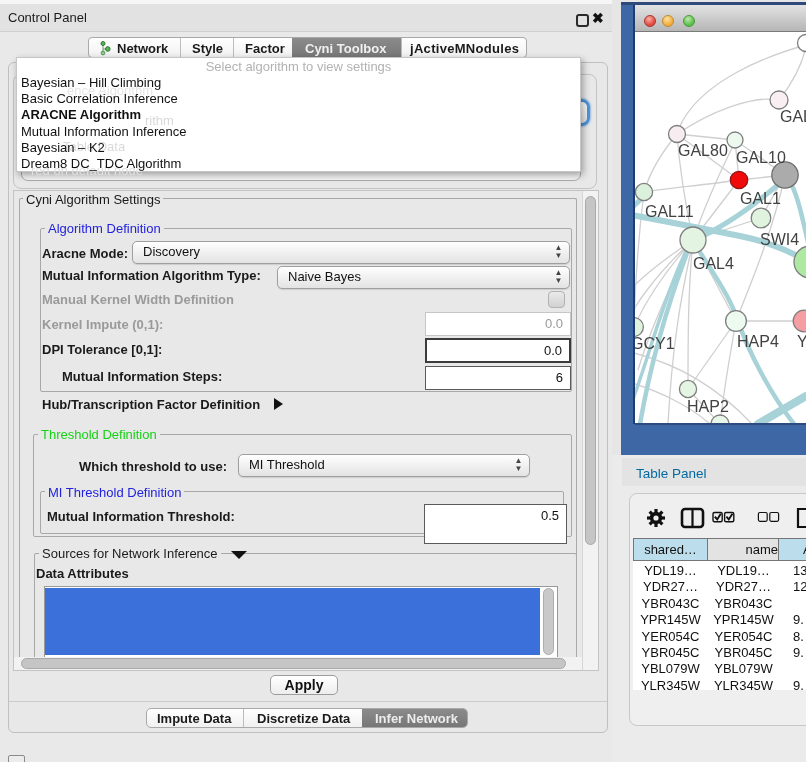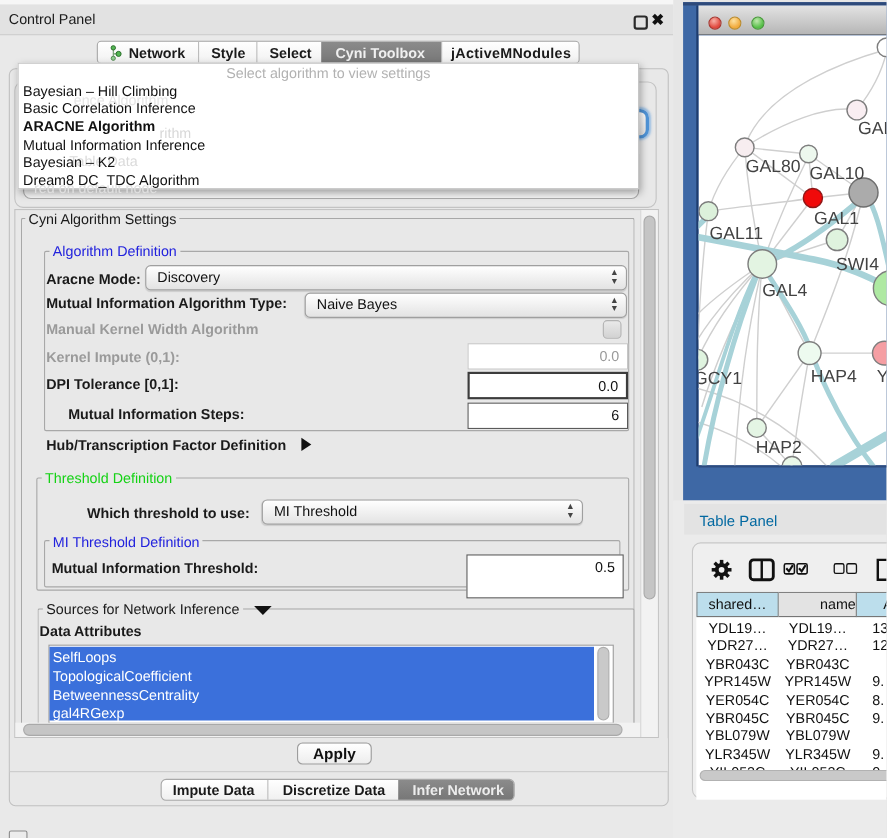--- a/index.html
+++ b/index.html
@@ -38,21 +38,21 @@
 
 <div class="abs" style="left:88px;top:37px;width:439px;height:21px;border:1px solid #a9a9a9;border-radius:4px;background:linear-gradient(#ffffff,#f1f1f1);overflow:hidden;">
 
   <div class="abs" style="left:91px;top:0;width:1px;height:21px;background:#bcbcbc;"></div>
   <div class="abs" style="left:144px;top:0;width:1px;height:21px;background:#bcbcbc;"></div>
   <div class="abs" style="left:312px;top:0;width:1px;height:21px;background:#bcbcbc;"></div>
 
   <div class="abs" style="left:203px;top:0;width:109px;height:21px;background:linear-gradient(#8b8b8b,#757575);"></div>
   <div class="abs b13" style="left:28px;top:3px;">Network</div>
   <div class="abs b13" style="left:103px;top:3px;">Style</div>
-  <div class="abs b13" style="left:156px;top:3px;">Select</div>
+  <div class="abs b13" style="left:156px;top:3px;">Factor</div>
   <div class="abs b13" style="left:216px;top:3px;color:#f0f0f0;">Cyni Toolbox</div>
   <div class="abs b13" style="left:321px;top:3px;letter-spacing:0.3px;">jActiveMNodules</div>
 
   <svg class="abs" style="left:11px;top:2px;" width="14" height="16" viewBox="0 0 14 16">
     <path d="M3 3.5 L3 13.5 M3 9 L7.5 9" stroke="#6e9e6e" stroke-width="1" fill="none"></path>
     <circle cx="3" cy="3.5" r="2" fill="#53b553" stroke="#2a6e2a" stroke-width="0.9"></circle>
     <circle cx="7.8" cy="9" r="2.3" fill="#53b553" stroke="#2a6e2a" stroke-width="0.9"></circle>
     <circle cx="3" cy="13" r="1.9" fill="#8fce8f" stroke="#578a57" stroke-width="0.9"></circle>
   </svg>
 </div>
@@ -72,21 +72,21 @@
 
 <div class="grp" style="left:40px;top:228px;width:532px;height:164px;"></div>
 <div class="grplbl" style="left:45px;top:221px;color:#2222dd;">Algorithm Definition</div>
 
 <div class="abs b13" style="left:42px;top:246px;">Aracne Mode:</div>
 <div class="combo" style="left:132px;top:241px;width:438px;height:23px;">Discovery<span class="arr">▲<br>▼</span></div>
 
 <div class="abs b13" style="left:42px;top:268px;">Mutual Information Algorithm Type:</div>
 <div class="combo" style="left:277px;top:266px;width:293px;height:23px;">Naive Bayes<span class="arr">▲<br>▼</span></div>
 
-<div class="abs b13 gray" style="left:42px;top:292px;">Manual Kernel Width Algorithm</div>
+<div class="abs b13 gray" style="left:42px;top:292px;">Manual Kernel Width Definition</div>
 <div class="abs" style="left:548px;top:291px;width:17px;height:17px;background:linear-gradient(#e9e9e9,#d2d2d2);border:1px solid #b2b2b2;border-radius:4px;"></div>
 
 <div class="abs b13 gray" style="left:42px;top:317px;">Kernel Impute (0,1):</div>
 <div class="field" style="left:425px;top:312px;width:146px;height:24px;line-height:22px;color:#9a9a9a;border-color:#c6c6c6;">0.0</div>
 
 <div class="abs b13" style="left:42px;top:342px;">DPI Tolerance [0,1]:</div>
 <div class="field" style="left:425px;top:338px;width:146px;height:25px;line-height:21px;border:2px solid #3c3c3c;">0.0</div>
 
 <div class="abs b13" style="left:42px;top:369px;padding-left:20px;">Mutual Information Steps:</div>
 <div class="field" style="left:425px;top:366px;width:146px;height:24px;line-height:22px;border:1px solid #5a5a5a;">6</div>
@@ -107,21 +107,20 @@
 <div class="field" style="left:424px;top:504px;width:143px;height:40px;line-height:22px;border:1px solid #5a5a5a;">0.5</div>
 
 <div class="grp" style="left:34px;top:553px;width:543px;height:114px;border-bottom:none;"></div>
 <div class="grplbl" style="left:39px;top:546px;color:#1a1a1a;">Sources for Network Inference</div>
 <div class="abs" style="left:231px;top:551px;width:0;height:0;border-top:8px solid #111;border-left:8px solid transparent;border-right:8px solid transparent;"></div>
 
 <div class="abs b13" style="left:36px;top:566px;">Data Attributes</div>
 
 <div class="abs" style="left:44px;top:586px;width:514px;height:72px;background:#fff;border:1px solid #999;">
   <div class="abs" style="left:0;top:1px;width:495px;height:67px;background:#3b70db;"></div>
-  <div class="abs" style="left:3px;top:2px;font-size:13px;color:#fff;line-height:17.1px;">SelfLoops<br>TopologicalCoefficient<br>BetweennessCentrality<br>gal4RGexp</div>
   <div class="abs" style="left:497px;top:1px;width:13px;height:68px;background:#fdfdfd;">
     <div class="abs" style="left:1px;top:0px;width:11px;height:67px;background:#c9c9c9;border:1px solid #adadad;border-radius:6px;"></div>
   </div>
 </div>
 
 <div class="abs" style="left:14px;top:657px;width:568px;height:13px;background:#f2f2f2;">
   <div class="abs" style="left:7px;top:1px;width:545px;height:11px;background:#c5c5c5;border:1px solid #a9a9a9;border-radius:6px;"></div>
 </div>
 
 <div class="abs" style="left:582px;top:191px;width:16px;height:479px;background:#f2f2f2;border-left:1px solid #d6d6d6;">
@@ -275,21 +274,21 @@
     <rect x="78.6" y="5.5" width="9.2" height="9.2" rx="1.5"></rect>
     <path d="M 68.8,9.6 L 71.2,12.4 L 74.8,6.8" stroke-width="1.9"></path>
     <path d="M 80.4,9.6 L 82.8,12.4 L 86.4,6.8" stroke-width="1.9"></path>
     <rect x="112.4" y="5.5" width="8.8" height="8.8" rx="1.5" stroke-width="1.2"></rect>
     <rect x="123.8" y="5.5" width="8.8" height="8.8" rx="1.5" stroke-width="1.2"></rect>
   </g>
 
   <path d="M 152,2 L 161,2 L 165,6 L 165,20 L 152,20 Z" fill="none" stroke="#111" stroke-width="2.2"></path>
 </svg>
 
-<div class="abs" style="left:633px;top:538px;width:173px;height:189px;background:#fff;overflow:hidden;font-size:13px;color:#111;">
+<div class="abs" style="left:633px;top:538px;width:173px;height:152px;background:#fff;overflow:hidden;font-size:13px;color:#111;">
 
   <div class="abs" style="left:0;top:0;width:75px;height:23px;background:#bcdeec;border:1px solid #767676;text-align:center;line-height:22px;">shared…</div>
   <div class="abs" style="left:75px;top:0;width:71px;height:23px;background:#e3e3e3;border:1px solid #767676;border-left:none;text-align:right;line-height:22px;">name</div>
   <div class="abs" style="left:146px;top:0;width:40px;height:23px;background:#bcdeec;border:1px solid #767676;border-left:none;line-height:22px;padding-left:24px;">A</div>
 
   <div class="abs" style="left:0;top:25px;width:75px;text-align:center;line-height:16.4px;">YDL19…<br>YDR27…<br>YBR043C<br>YPR145W<br>YER054C<br>YBR045C<br>YBL079W<br>YLR345W<br>YIL052C</div>
   <div class="abs" style="left:75px;top:25px;width:71px;text-align:center;line-height:16.4px;">YDL19…<br>YDR27…<br>YBR043C<br>YPR145W<br>YER054C<br>YBR045C<br>YBL079W<br>YLR345W<br>YIL052C</div>
   <div class="abs" style="left:160px;top:25px;width:20px;text-align:left;line-height:16.4px;">13<br>12<br><br>9.<br>8.<br>9.<br><br>9.<br>0.</div>
 
   <div class="abs" style="left:3px;top:162px;width:182px;height:10px;background:#c9c9c9;border:1px solid #b2b2b2;border-radius:6px;"></div>

